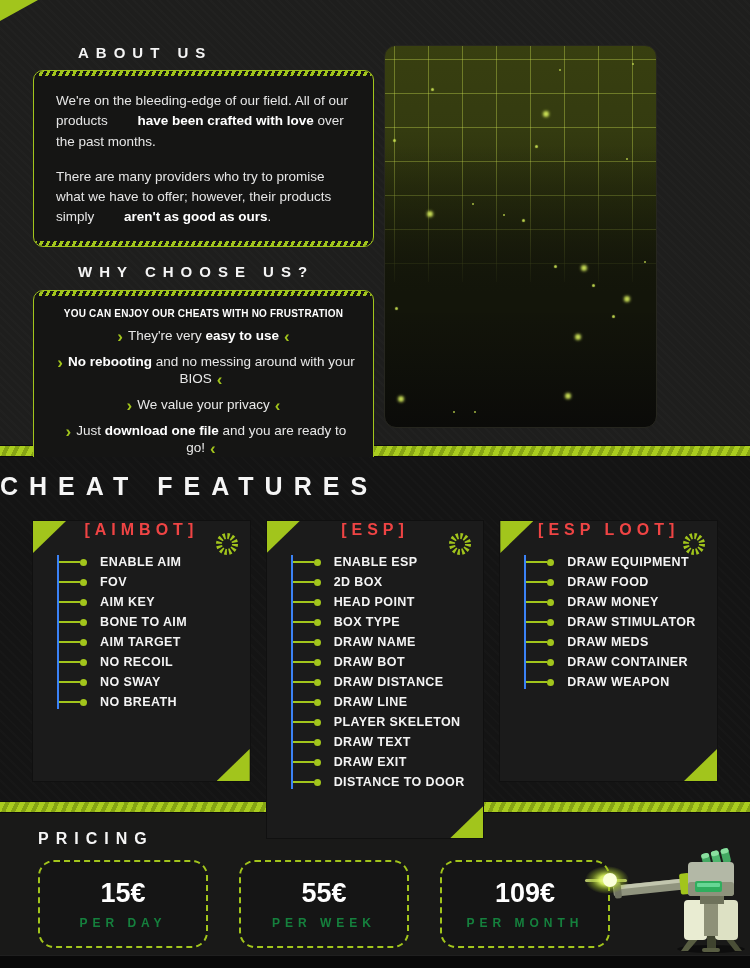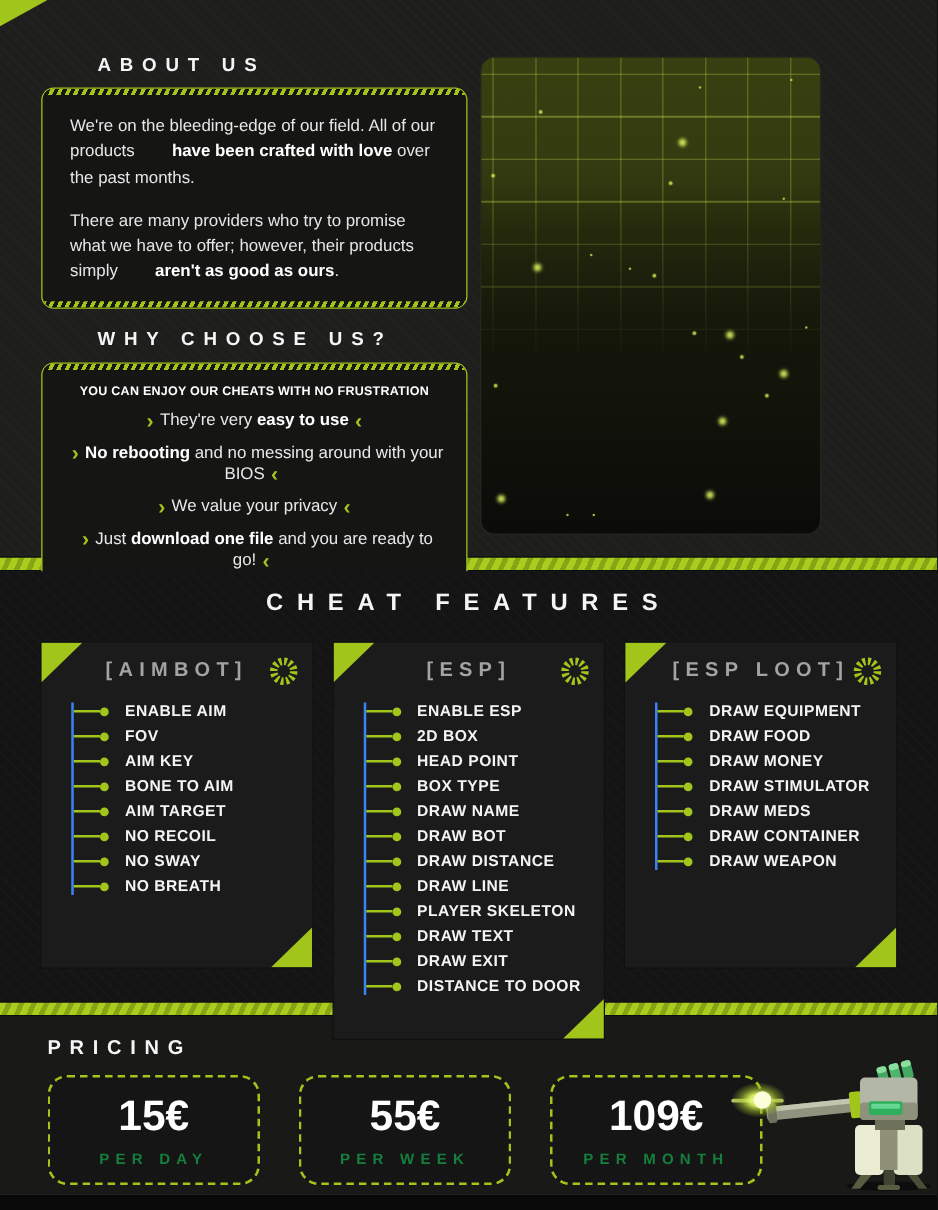--- a/index.html
+++ b/index.html
@@ -20,21 +20,21 @@
   .sec-features { position:relative; height:344px; background:#141414;
     background-image:repeating-linear-gradient(45deg, rgba(255,255,255,.01) 0 2px, transparent 2px 7px); }
   .sec-pricing { position:relative; height:142px; background:#191918; }
   .footer-strip { height:13px; background:#090909; border-top:1px solid #1f1f1f; }
 
   
   .h-sec { color:#f5f5f5; font-size:15px; font-weight:bold; letter-spacing:7px; }
   .sec-top .h-sec { margin-left:45px; }
   .h-about { padding-top:22px; }
   .h-why { margin-top:16px; }
-  .h-features { text-align:center; padding-top:15px; font-size:19px; letter-spacing:11px; }
+  .h-features { text-align:left; padding-top:15px; font-size:25px; letter-spacing:11px; }
   .h-pricing { margin-left:38px; padding-top:17px; font-size:16px; }
 
   
   .cols { position:absolute; top:22px; left:0; right:0; display:flex; }
   .left-col { width:384px; padding-left:33px; padding-right:10px; }
 
   
   .panel { position:relative; margin-top:9px; background:#151514;
     border:1px solid #a2c51c; border-radius:10px; overflow:hidden; }
   .panel::before, .panel::after { content:""; position:absolute; left:0; right:0; height:5px;
@@ -81,36 +81,36 @@
 
   
   .cards { display:flex; gap:17px; padding:0 33px; margin-top:20px; align-items:flex-start; }
   .fcard { position:relative; z-index:2; width:217px; background:#1b1b1b;
     box-shadow:0 0 0 1px #101010; }
   .fcard.tall { height:317px; } .fcard.short { height:260px; }
   .tri-tl { position:absolute; top:0; left:0; width:33px; height:32px;
     background:#a2c51c; clip-path:polygon(0 0,100% 0,0 100%); }
   .tri-br { position:absolute; bottom:0; right:0; width:33px; height:32px;
     background:#a2c51c; clip-path:polygon(100% 0,100% 100%,0 100%); }
-  .fcard-title { margin-top:14px; text-align:center; color:#a3a3a3;
+  .fcard-title { text-align:center; color:#ef4444;
     font-size:16px; font-weight:bold; letter-spacing:5px; }
   .spinner { position:absolute; top:11px; right:11px; }
   .feat-list { margin:16px 0 0 24px; border-left:2px solid #3b82f6; }
   .feat-item { display:flex; align-items:center; height:14px; margin:6px 0; }
   .feat-item:first-child { margin-top:2px; }
   .c-line { width:21px; height:2px; background:#a2c51c; }
   .c-dot { width:7px; height:7px; border-radius:50%; background:#a2c51c; }
   .feat-label { margin-left:13px; color:#f4f4f4; font-size:12.5px; font-weight:bold; letter-spacing:.4px; }
 
   
   .plans { display:flex; gap:31px; margin:12px 0 0 38px; }
   .pcard { width:170px; height:88px; background:#151515; border:2px dashed #a2c51c;
     border-radius:16px; display:flex; flex-direction:column; align-items:center;
     justify-content:center; gap:7px; cursor:pointer; }
-  .price { color:#ffffff; font-size:34px; font-weight:bold; }
+  .price { color:#ffffff; font-size:27px; font-weight:bold; }
   .period { color:#15803d; font-size:12px; font-weight:bold; letter-spacing:5px; }
   .turret { position:absolute; right:2px; bottom:2px; }
 </style>
 </head>
 <body>
 
 <div class="page">
 
   <div class="sec-top">
     <div class="corner-tri"></div>

